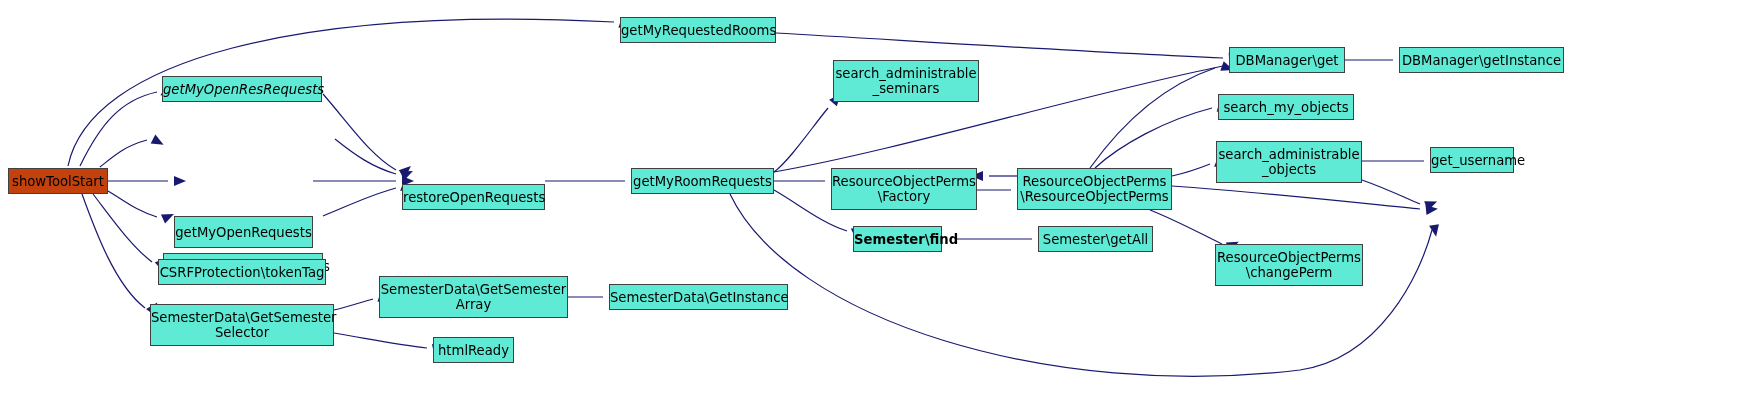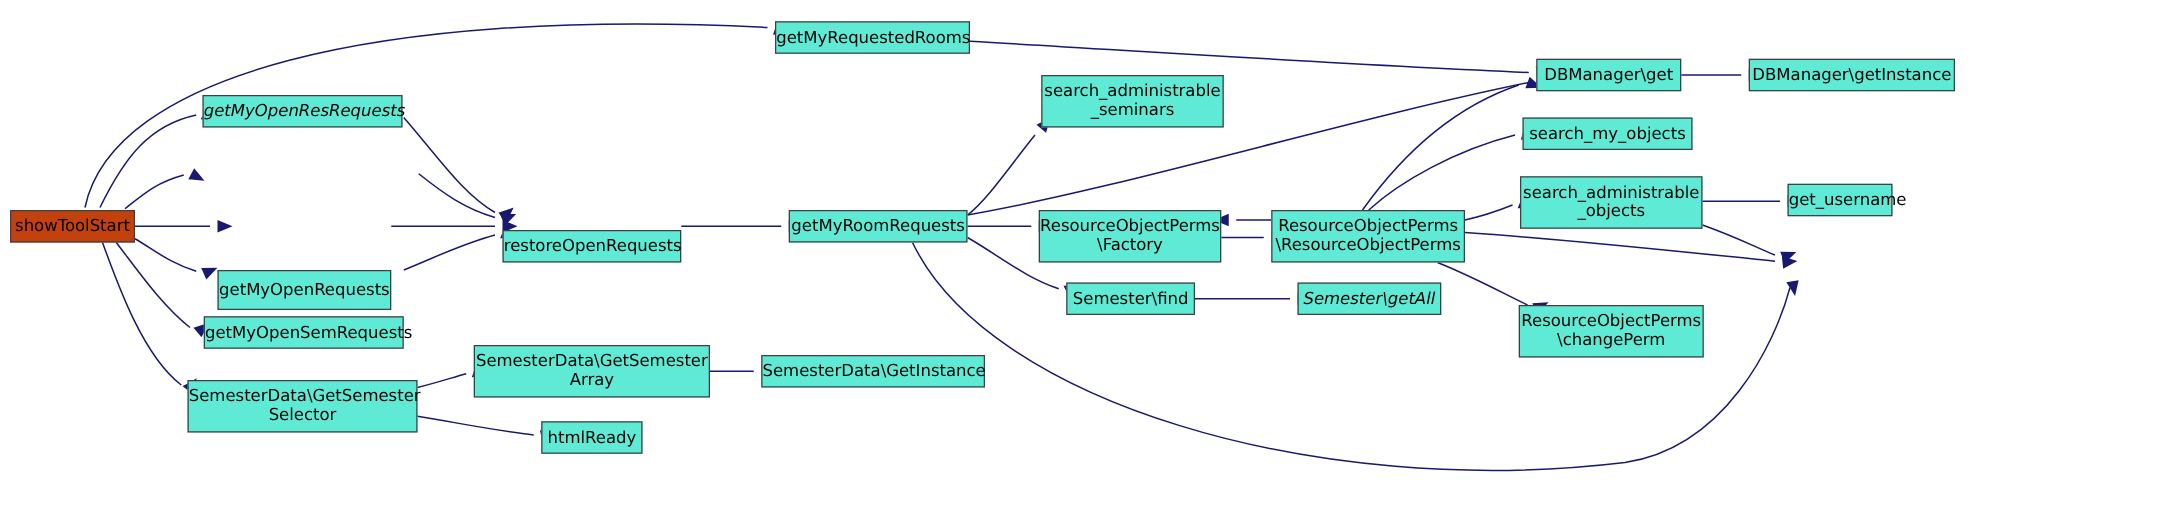--- a/index.html
+++ b/index.html
@@ -117,36 +117,37 @@
       <path d="M 1362 161 L 1424 161" fill="none" stroke="#191970" stroke-width="1.2"></path>
       <polygon points="0,-5 0,5 12,0" fill="#191970" transform="translate(1430,161) rotate(0)"></polygon>
       <path d="M 1362 180 C 1390 190 1405 198 1420 204" fill="none" stroke="#191970" stroke-width="1.2"></path>
       <polygon points="0,-5 0,5 12,0" fill="#191970" transform="translate(1426,206) rotate(-22)"></polygon>
     </svg>
 <div class="node root" style="left: 8px; top: 168px; width: 100px; height: 26px;"><span class="node-label">showToolStart</span></div>
     <div class="node" style="left: 620px; top: 17px; width: 156px; height: 26px;"><span class="node-label">getMyRequestedRooms</span></div>
     <div class="node" style="left: 162px; top: 76px; width: 160px; height: 26px; font-style: italic;"><span class="node-label">getMyOpenResRequests</span></div>
     <div class="node" style="left: 174px; top: 168px; width: 139px; height: 32px; margin-top: 48px;"><span class="node-label">getMyOpenRequests</span></div>
     <div class="node" style="left: 163px; top: 213px; width: 160px; height: 26px; margin-top: 40px;"><span class="node-label">getMyOpenSemRequests</span></div>
+    <div class="node" style="left: 158px; top: 259px; width: 168px; height: 26px;"><span class="node-label">CSRFProtection\tokenTag</span></div>
     <div class="node" style="left: 150px; top: 304px; width: 184px; height: 42px;"><span class="node-label">SemesterData\GetSemester
 Selector</span></div>
     <div class="node" style="left: 402px; top: 168px; width: 143px; height: 26px; margin-top: 16px;"><span class="node-label">restoreOpenRequests</span></div>
     <div class="node" style="left: 379px; top: 276px; width: 189px; height: 42px;"><span class="node-label">SemesterData\GetSemester
 Array</span></div>
     <div class="node" style="left: 433px; top: 337px; width: 81px; height: 26px;"><span class="node-label">htmlReady</span></div>
     <div class="node" style="left: 609px; top: 284px; width: 179px; height: 26px;"><span class="node-label">SemesterData\GetInstance</span></div>
     <div class="node" style="left: 631px; top: 168px; width: 143px; height: 26px;"><span class="node-label">getMyRoomRequests</span></div>
     <div class="node" style="left: 833px; top: 60px; width: 146px; height: 42px;"><span class="node-label">search_administrable
 _seminars</span></div>
     <div class="node" style="left: 831px; top: 168px; width: 146px; height: 42px;"><span class="node-label">ResourceObjectPerms
 \Factory</span></div>
-    <div class="node" style="left: 853px; top: 226px; width: 103px; height: 26px;"><span class="node-label">Semester\find</span></div>
+    <div class="node" style="left: 853px; top: 226px; width: 89px; height: 26px; font-weight: bold;"><span class="node-label">Semester\find</span></div>
     <div class="node" style="left: 1017px; top: 168px; width: 155px; height: 42px;"><span class="node-label">ResourceObjectPerms
 \ResourceObjectPerms</span></div>
-    <div class="node" style="left: 1038px; top: 226px; width: 115px; height: 26px; font-style: italic;"><span class="node-label">Semester\getAll</span></div>
+    <div class="node" style="left: 1038px; top: 226px; width: 115px; height: 26px;"><span class="node-label">Semester\getAll</span></div>
     <div class="node" style="left: 1229px; top: 47px; width: 116px; height: 26px;"><span class="node-label">DBManager\get</span></div>
     <div class="node" style="left: 1218px; top: 94px; width: 136px; height: 26px;"><span class="node-label">search_my_objects</span></div>
     <div class="node" style="left: 1216px; top: 141px; width: 146px; height: 42px;"><span class="node-label">search_administrable
 _objects</span></div>
     <div class="node" style="left: 1215px; top: 244px; width: 148px; height: 42px;"><span class="node-label">ResourceObjectPerms
 \changePerm</span></div>
     <div class="node" style="left: 1399px; top: 47px; width: 165px; height: 26px;"><span class="node-label">DBManager\getInstance</span></div>
     <div class="node" style="left: 1430px; top: 147px; width: 84px; height: 26px;"><span class="node-label">get_username</span></div>
   </div>
 

